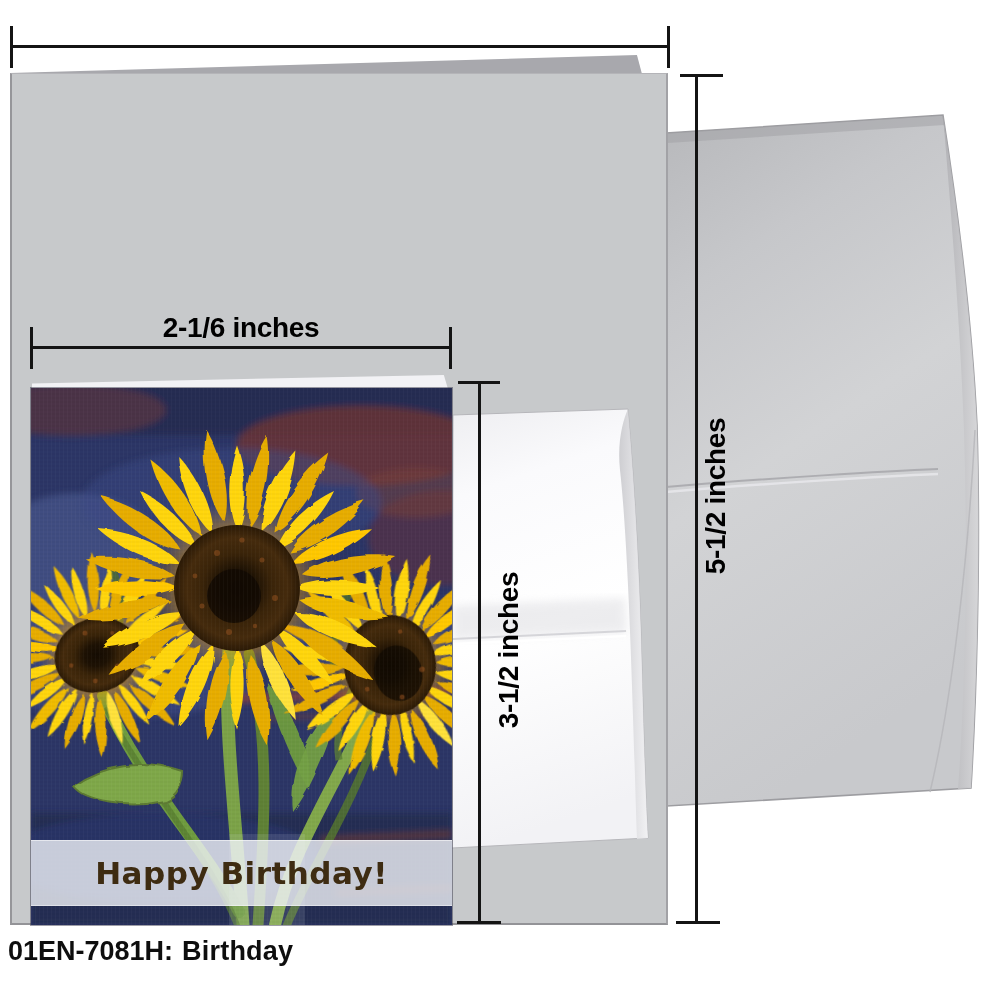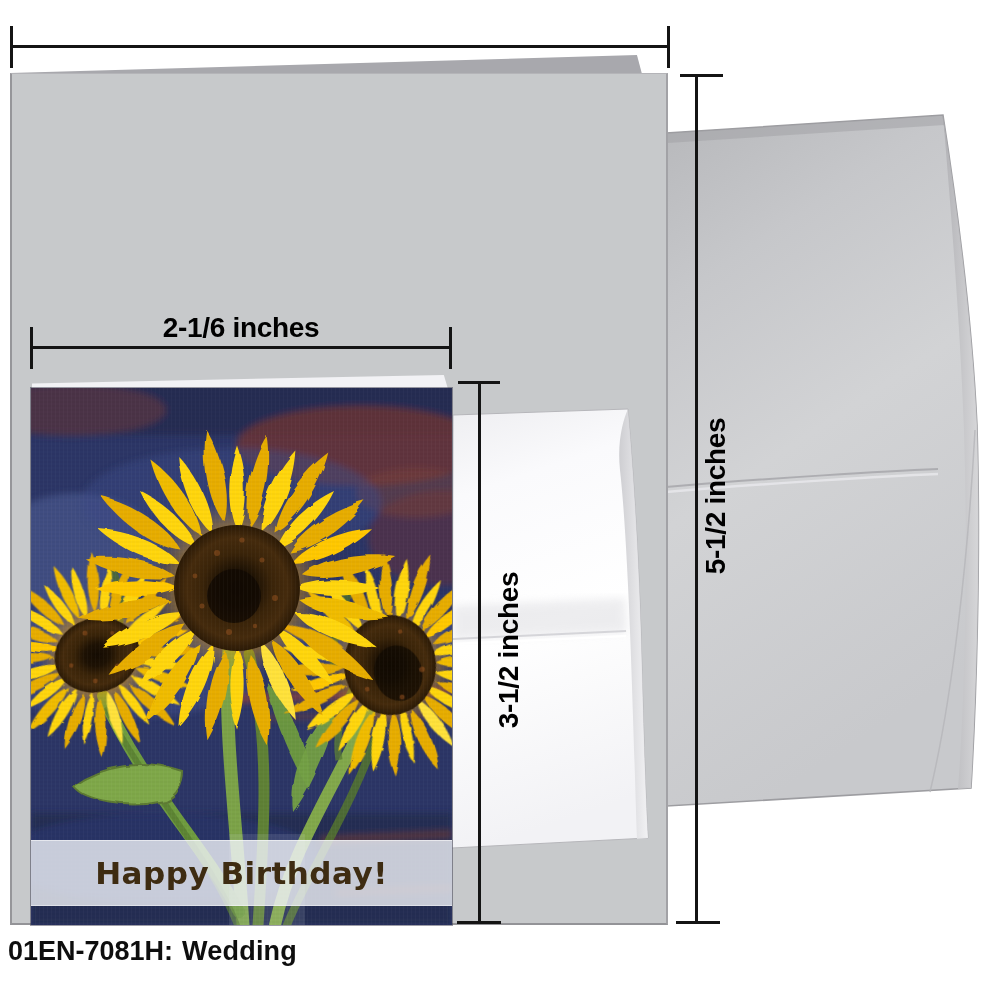--- a/index.html
+++ b/index.html
@@ -271,16 +271,16 @@
       </div>
     </div>
   </div>
 
   <div class="dimbar" style="left:478px;top:381px;width:3px;height:543px;"></div>
   <div class="dimbar" style="left:458px;top:381px;width:42px;height:3px;"></div>
   <div class="dimbar" style="left:457px;top:921px;width:44px;height:3px;"></div>
   <div class="dimlabel vlabel" style="left:424px;top:635px;">3-1/2 inches</div>
 
   <div class="caption">
-    <span class="sku">01EN-7081H:</span><span class="cat">Wedding</span>
+    <span class="sku">01EN-7081H:</span><span class="cat">Birthday</span>
   </div>
 
 </div>
 
 </body></html>

